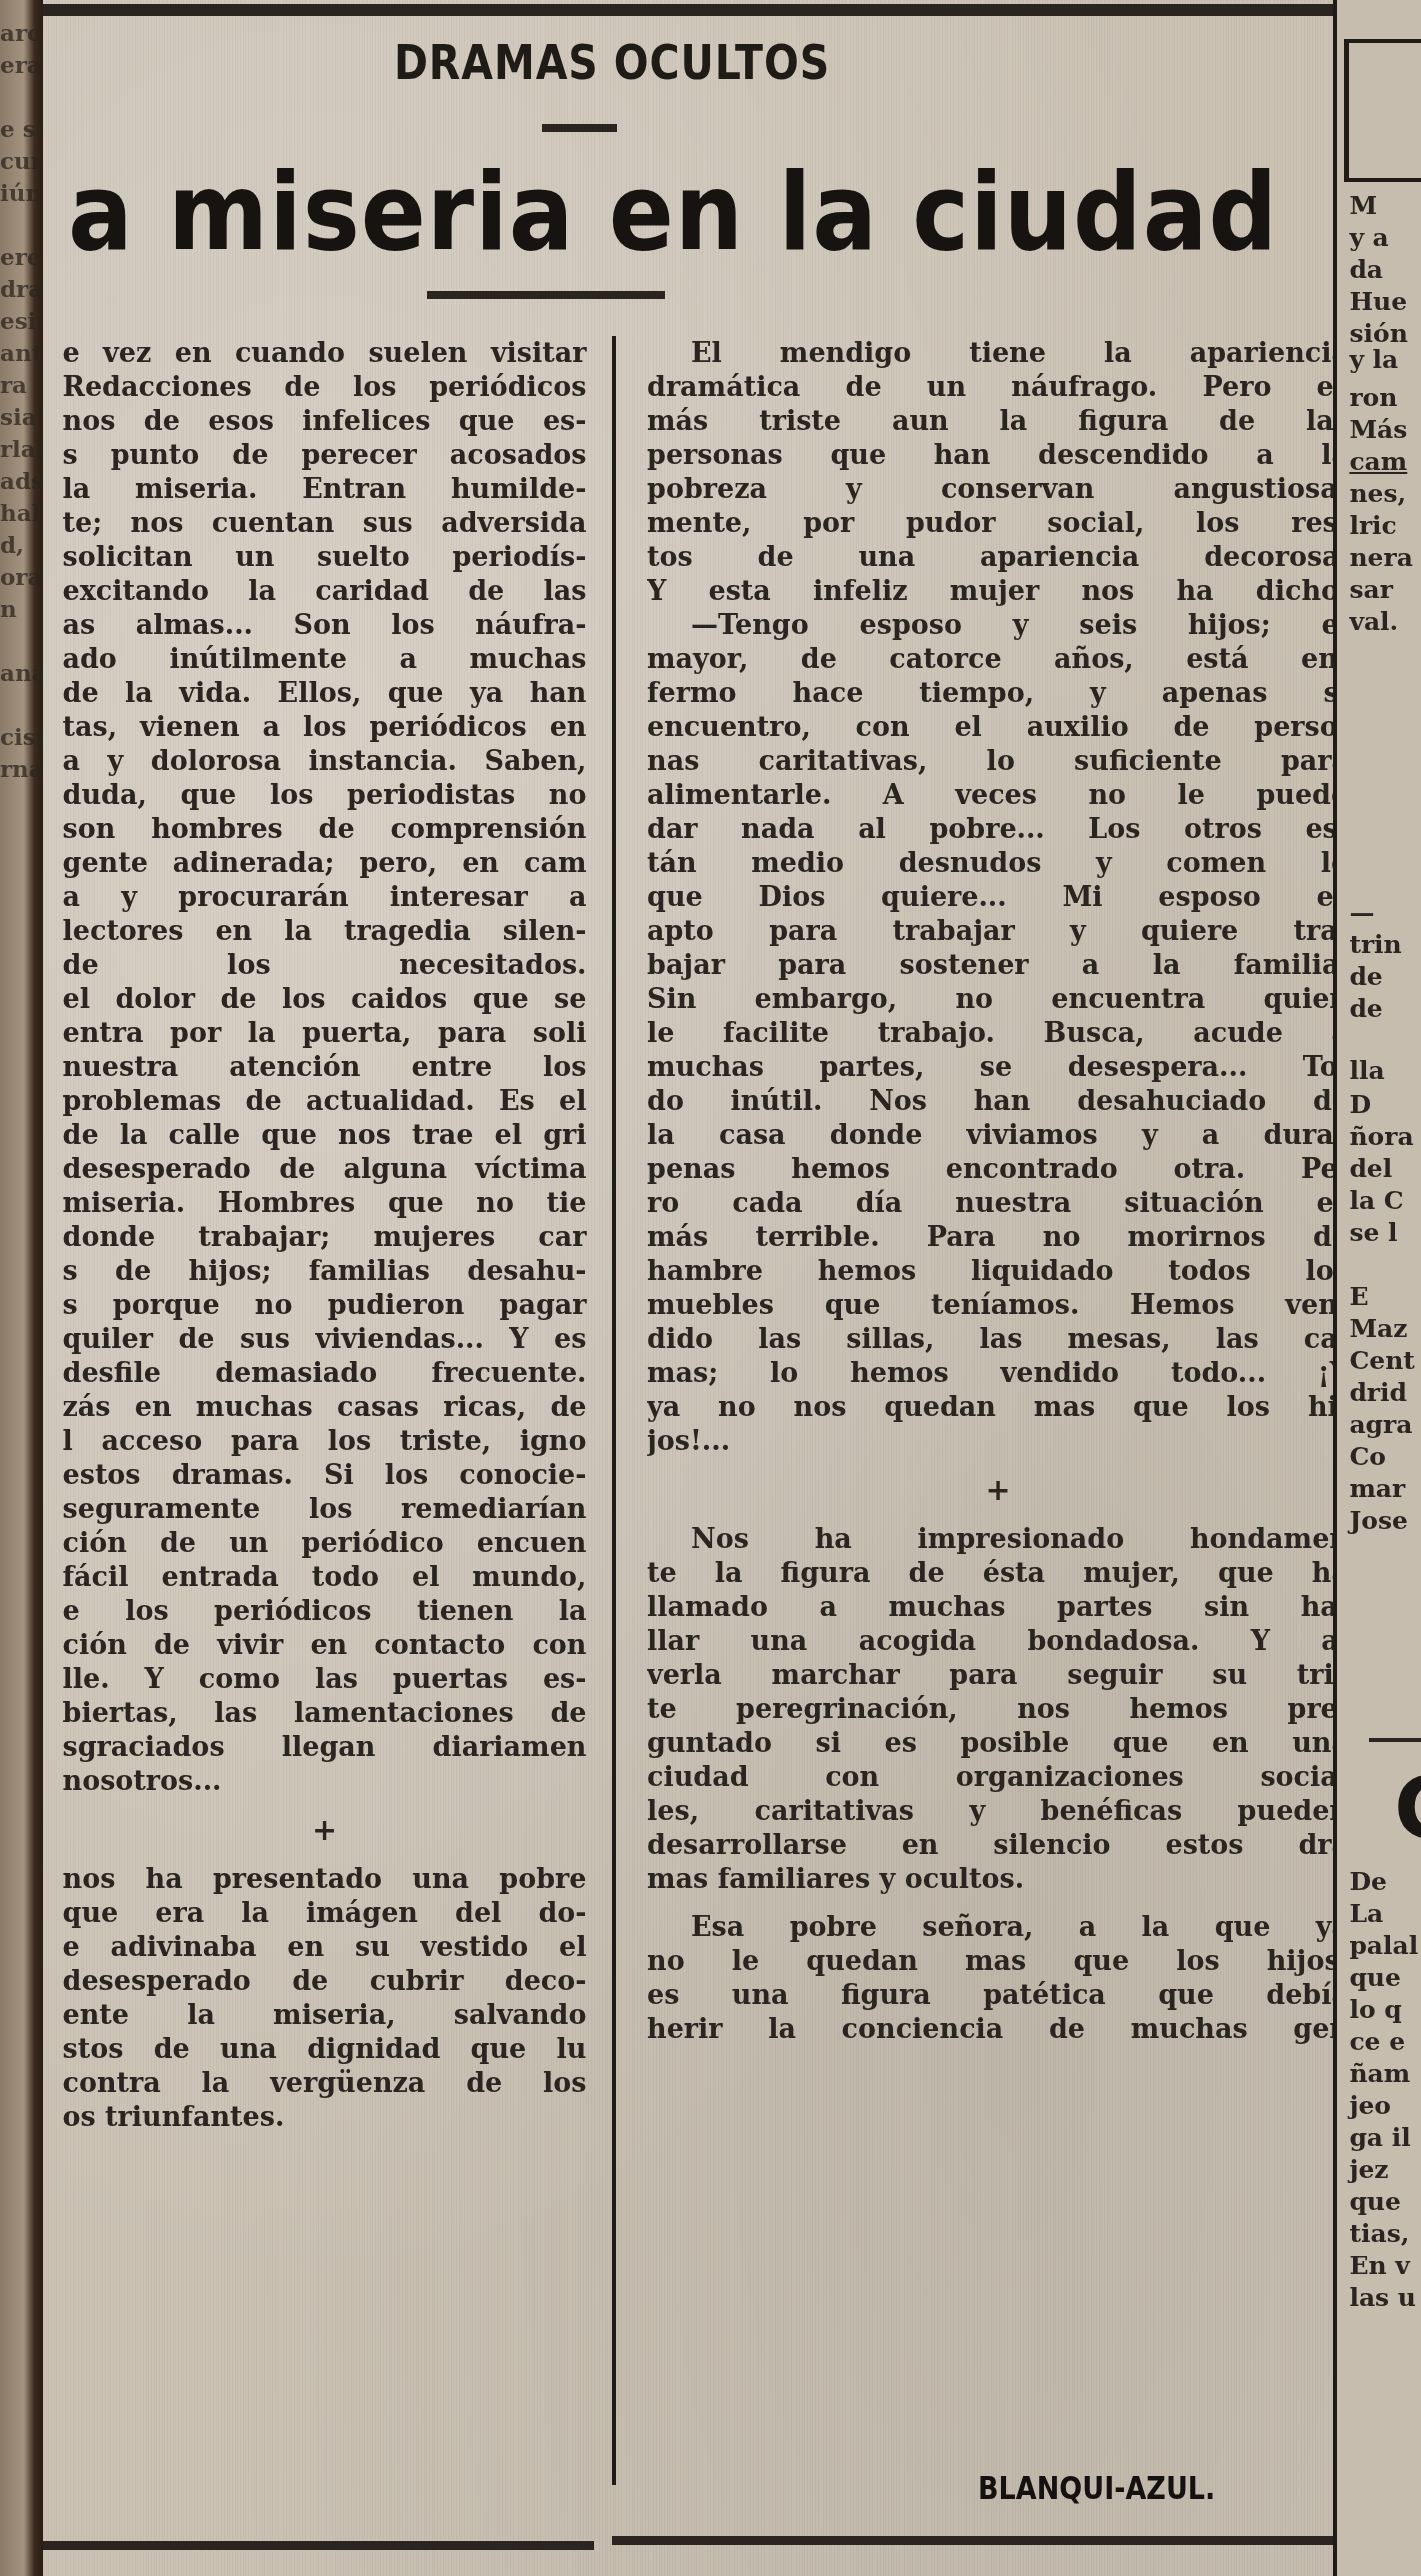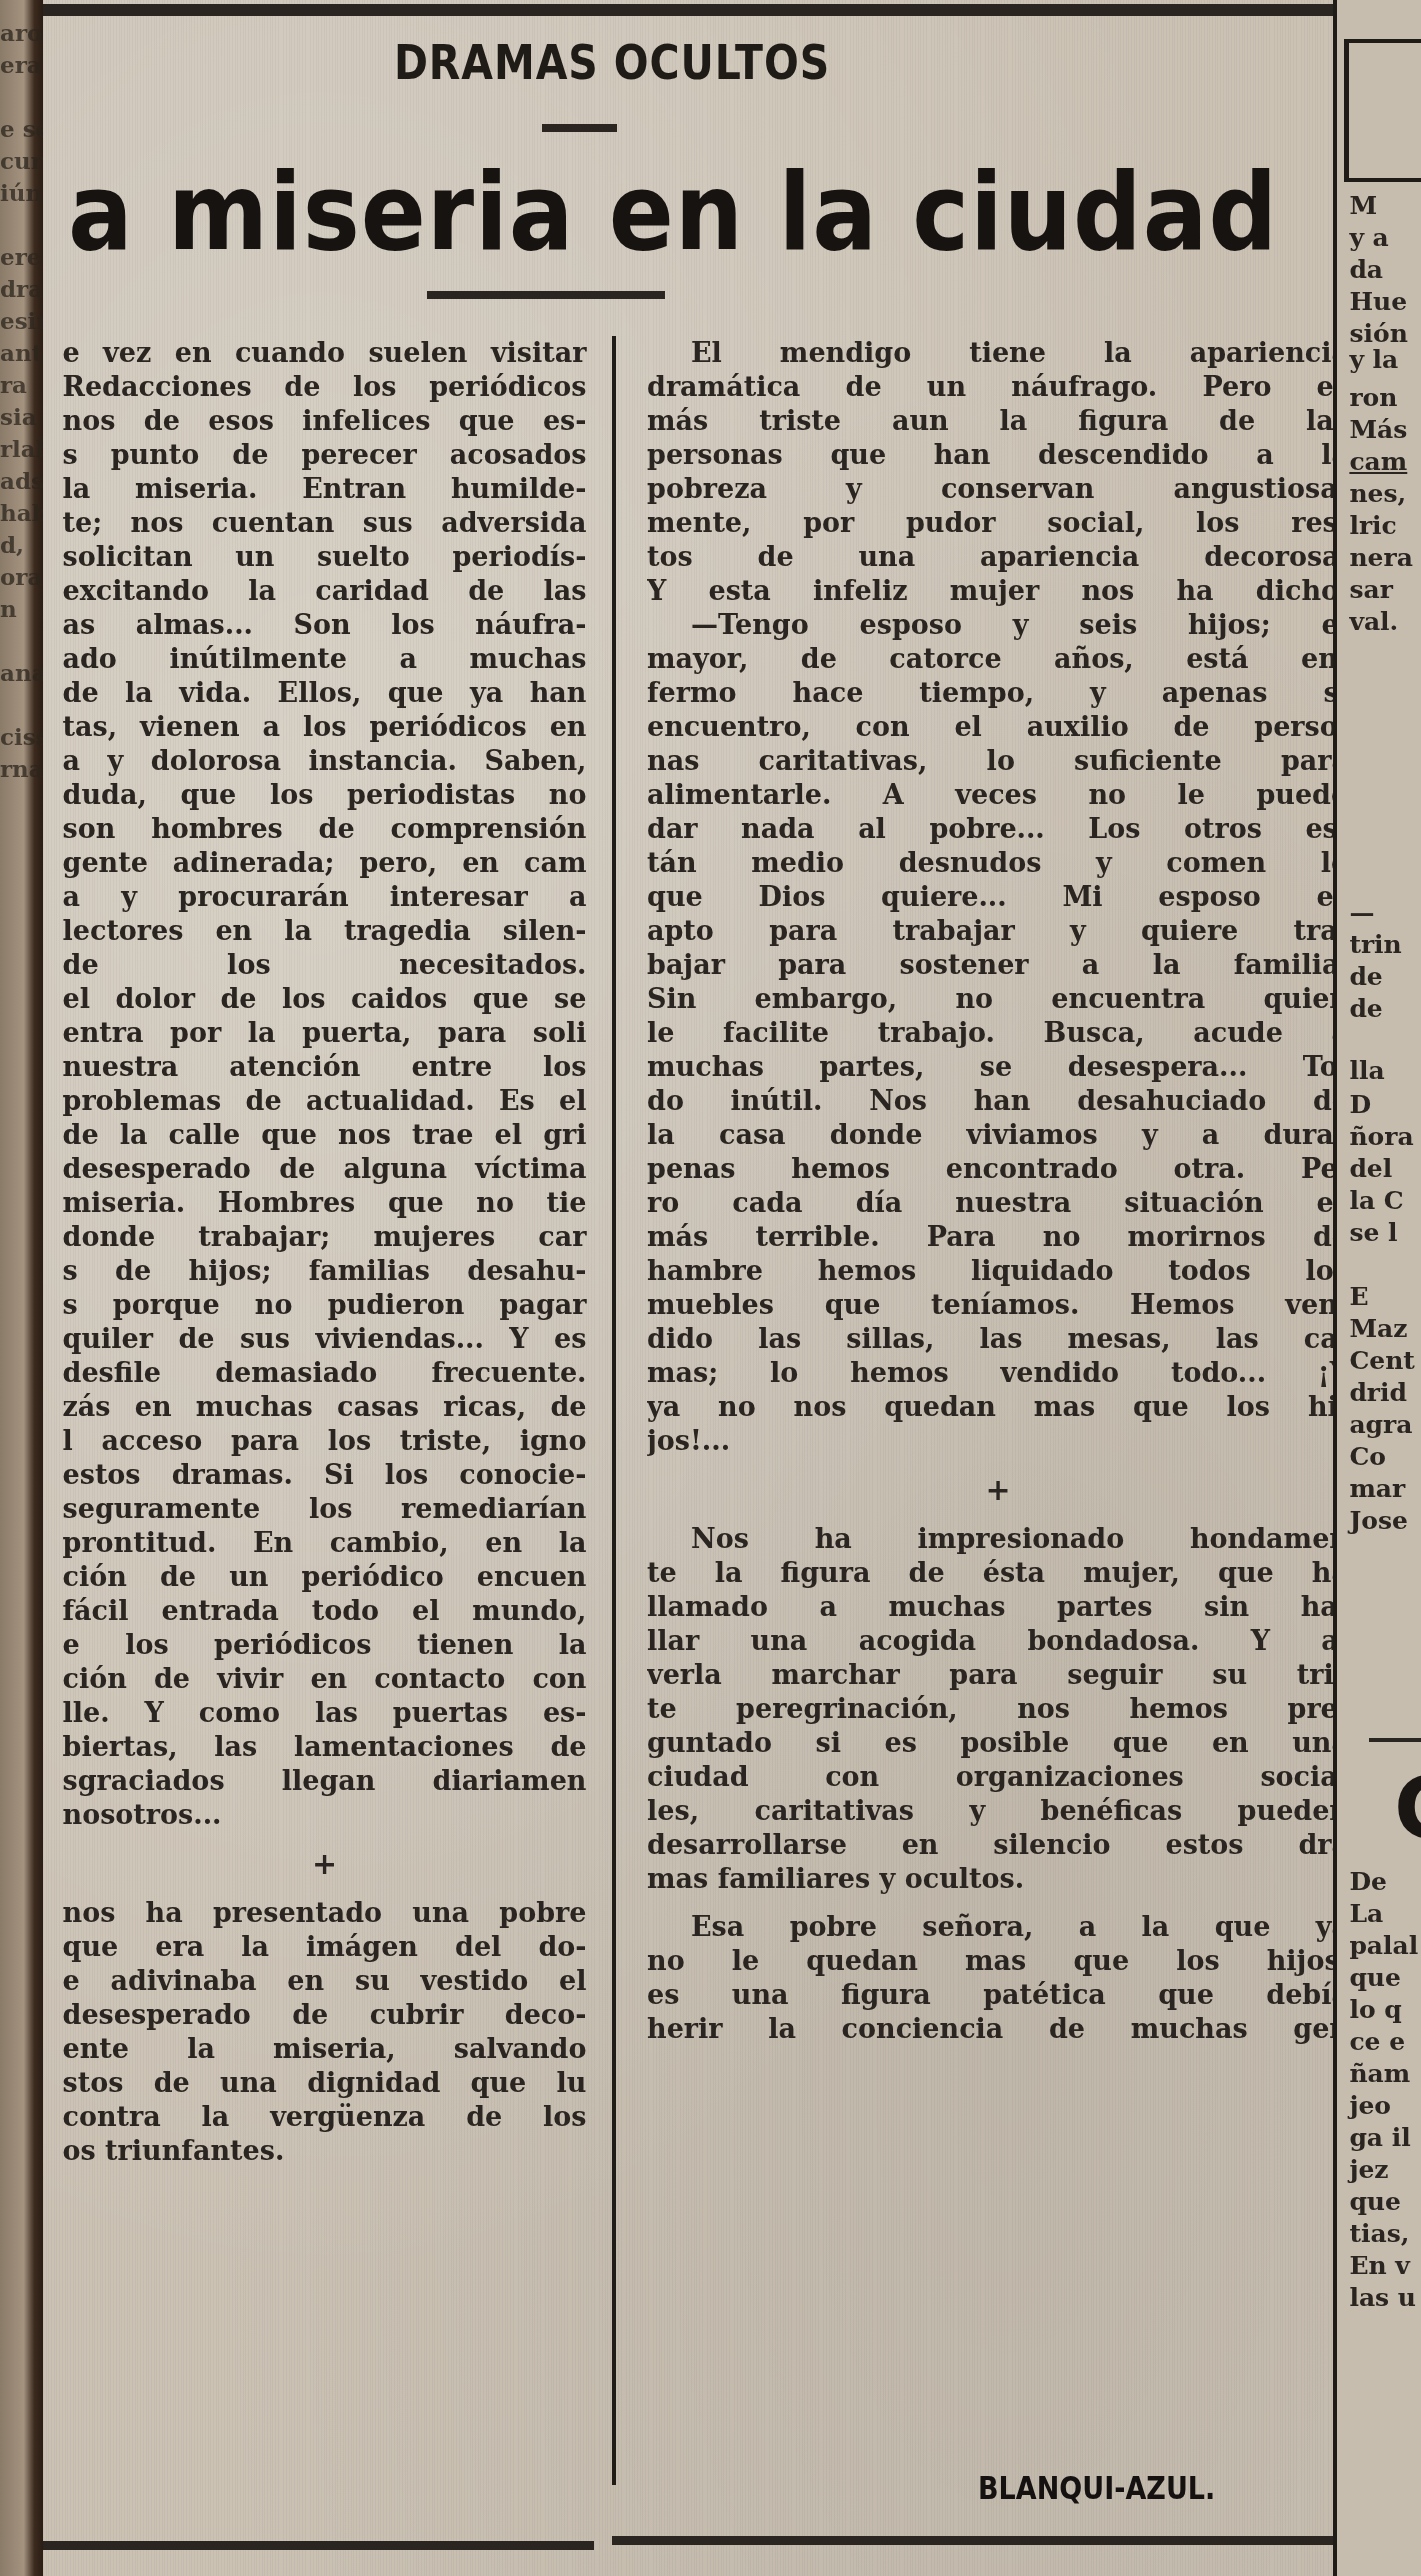--- a/index.html
+++ b/index.html
@@ -158,21 +158,20 @@
       <span class="line">miseria. Hombres que no tie</span>
       <span class="line">donde trabajar; mujeres car</span>
       <span class="line">s de hijos; familias desahu-</span>
       <span class="line">s porque no pudieron pagar</span>
       <span class="line">quiler de sus viviendas... Y es</span>
       <span class="line">desfile demasiado frecuente.</span>
       <span class="line">zás en muchas casas ricas, de</span>
       <span class="line">l acceso para los triste, igno</span>
       <span class="line">estos dramas. Si los conocie-</span>
       <span class="line">seguramente los remediarían</span>
-      <span class="line">prontitud. En cambio, en la</span>
       <span class="line">ción de un periódico encuen</span>
       <span class="line">fácil entrada todo el mundo,</span>
       <span class="line">e los periódicos tienen la</span>
       <span class="line">ción de vivir en contacto con</span>
       <span class="line">lle. Y como las puertas es-</span>
       <span class="line">biertas, las lamentaciones de</span>
       <span class="line">sgraciados llegan diariamen</span>
       <span class="line last">nosotros...</span>
       <span class="sep" style="margin: 12.4px 0px;">+</span>
       <span class="line">nos ha presentado una pobre</span>

